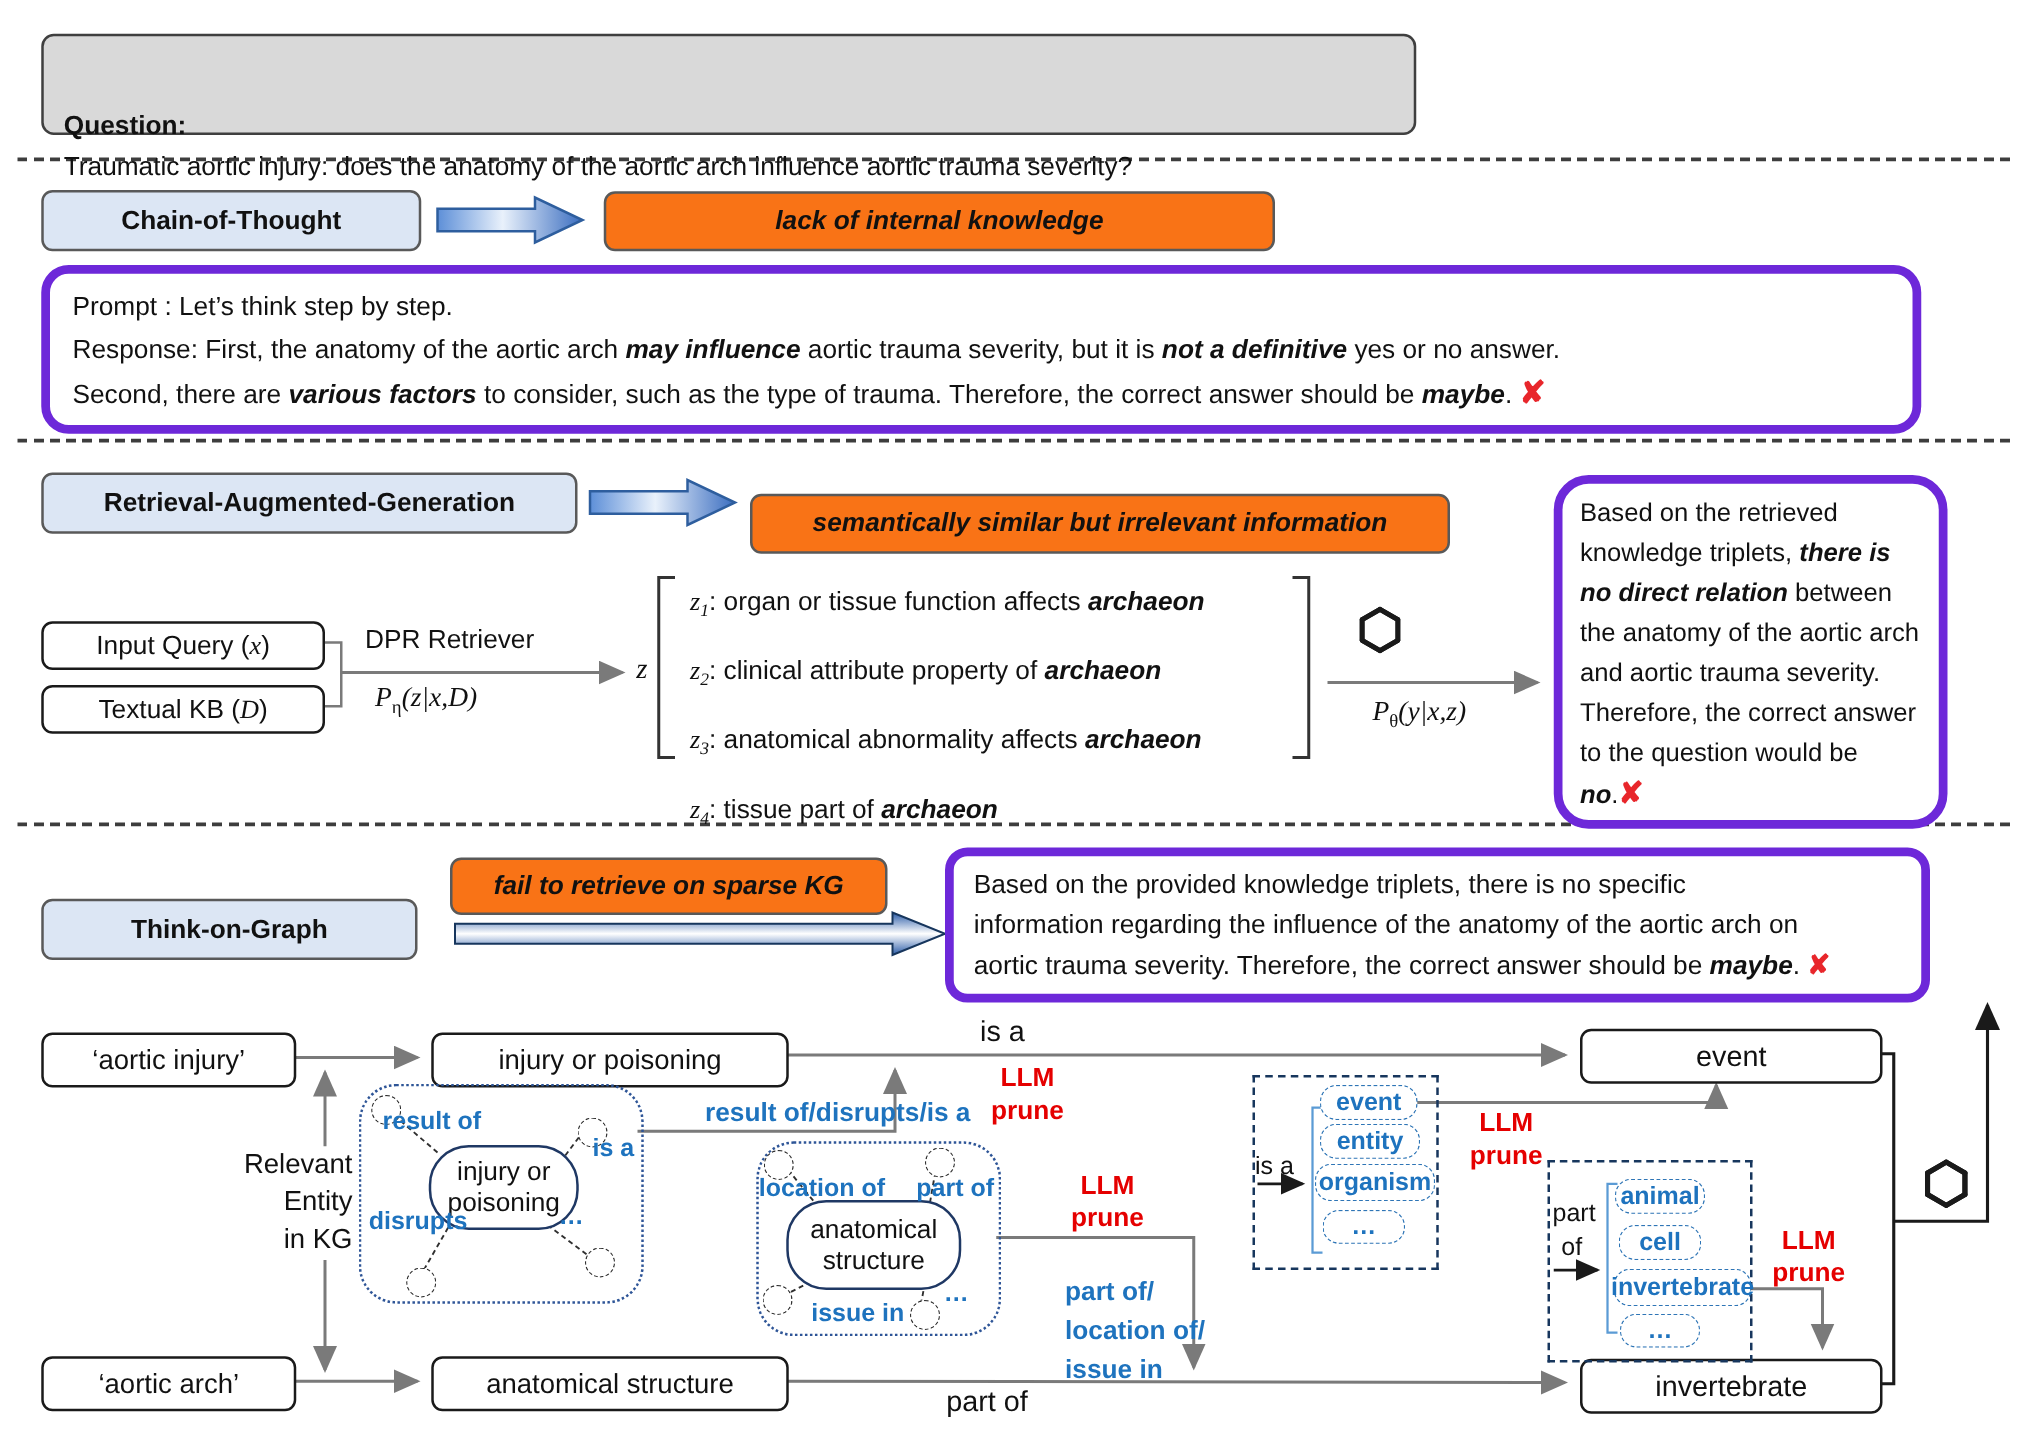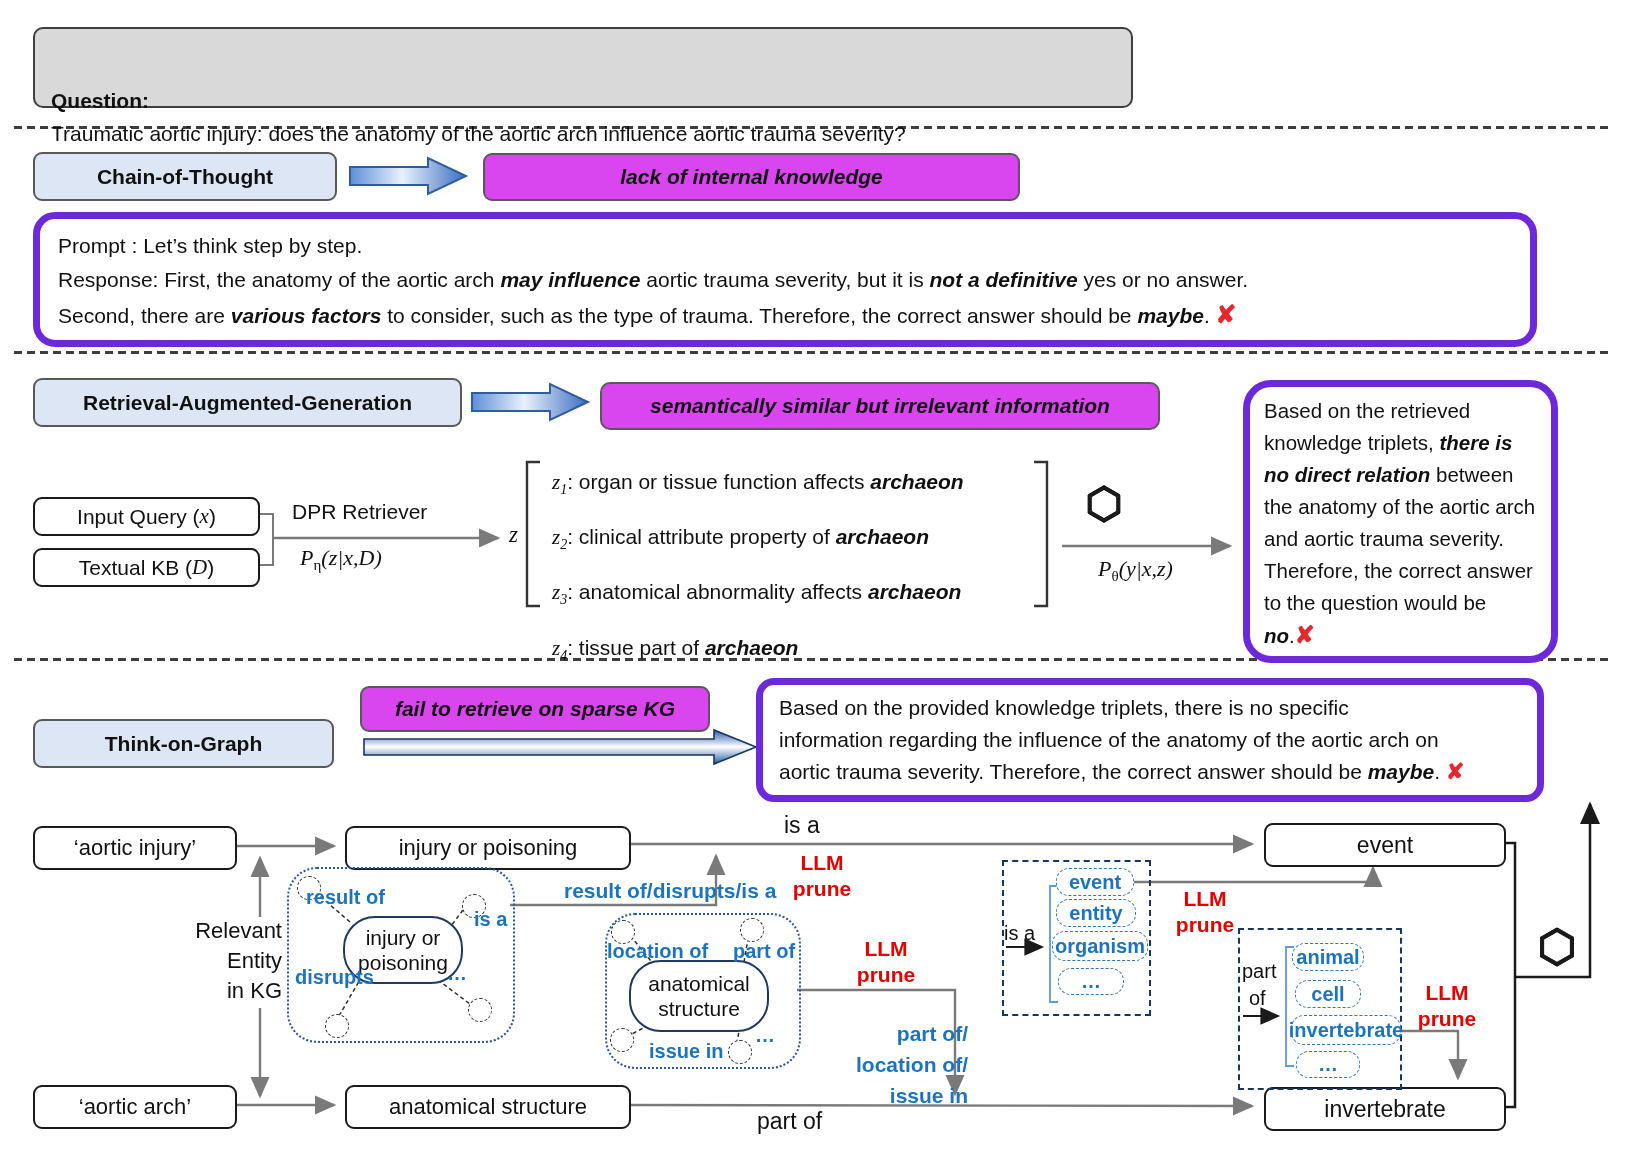--- a/index.html
+++ b/index.html
@@ -5,21 +5,21 @@
   html,body{margin:0;padding:0;background:#ffffff;}
   #canvas{position:relative;width:1626px;height:1154px;background:#fff;
     font-family:"Liberation Sans",sans-serif;color:#111;overflow:hidden;}
   .abs{position:absolute;}
   .sep{height:3px;background:repeating-linear-gradient(90deg,#3d3d3d 0 8px,transparent 8px 13px);}
   .qbox{background:#d9d9d9;border:2.5px solid #3f3f3f;border-radius:10px;padding:8px 16px;
     font-size:21px;line-height:33px;}
   .qbox .t{font-weight:bold;margin-top:47px;}
   .labelbox{background:#dce6f4;border:2.5px solid #595959;border-radius:9px;
     display:flex;align-items:center;justify-content:center;font-weight:bold;font-size:21px;}
-  .issuebox{background:#d946ef;border:2.5px solid #595959;border-radius:9px;
+  .issuebox{background:#f97316;border:2.5px solid #595959;border-radius:9px;
     display:flex;align-items:center;justify-content:center;font-weight:bold;font-style:italic;font-size:21px;}
   .answer{background:#fff;border:7px solid #6d28d9;}
   .bi{font-weight:bold;font-style:italic;}
   .redx{color:#e8262b;font-weight:bold;}
   .nowrap{white-space:nowrap;}
   .kgbox{background:#fff;border:2.3px solid #1a1a1a;border-radius:9px;
     display:flex;align-items:center;justify-content:center;font-size:22px;}
   .sg{border:2.5px dotted #2e5597;border-radius:30px;}
   .sgnode{background:#fff;border:2.2px solid #1f3864;border-radius:32px;
     display:flex;flex-direction:column;align-items:center;justify-content:center;
@@ -126,21 +126,21 @@
     <div class="nowrap"><span>Second, there are </span><span class="bi">various factors</span><span> to consider, such as the type of trauma. Therefore, the correct answer should be </span><span class="bi">maybe</span><span>.</span>
       <span class="redx" style="font-size:25px;">✘</span></div>
   </div>
 
   <div class="abs labelbox" style="left:33px;top:378px;width:425px;height:45px;z-index:2;">
     <span>Retrieval-Augmented-Generation</span>
   </div>
   <svg class="abs" style="left:470px;top:382px;z-index:2;" width="122" height="40">
     <polygon points="2,11 80,11 80,2 118,20 80,38 80,29 2,29" fill="url(#g1)" stroke="#2e5e9e" stroke-width="2"></polygon>
   </svg>
-  <div class="abs issuebox" style="left:600px;top:382px;width:556px;height:44px;z-index:2;border-radius:10px;">
+  <div class="abs issuebox" style="left:600px;top:395px;width:556px;height:44px;z-index:2;">
     <span>semantically similar but irrelevant information</span>
   </div>
 
   <div class="abs kgbox" style="left:33px;top:497px;width:223px;height:35px;font-size:21px;z-index:2;">
     <span>Input Query (</span>
       <span class="math" style="font-size:21px;">x</span>
       <span>)</span>
   </div>
   <div class="abs kgbox" style="left:33px;top:548px;width:223px;height:35px;font-size:21px;z-index:2;">
     <span>Textual KB (</span>
@@ -253,21 +253,21 @@
   <div class="abs dcirc" style="left:728px;top:1040px;z-index:2;"></div>
   <div class="abs rel" style="left:607px;top:940px;font-size:20px;z-index:3;">location of</div>
   <div class="abs rel" style="left:733px;top:940px;font-size:20px;z-index:3;">part of</div>
   <div class="abs rel" style="left:649px;top:1040px;font-size:20px;z-index:3;">issue in</div>
   <div class="abs rel" style="left:755px;top:1024px;font-size:20px;z-index:3;">…</div>
 
   <div class="abs prune" style="left:843px;top:936px;width:86px;z-index:2;">
     <div>LLM</div>
       <div>prune</div>
   </div>
-  <div class="abs rel" style="left:852px;top:1018px;width:116px;text-align:right;line-height:31px;z-index:2;">
+  <div class="abs rel" style="left:852px;top:1018px;width:116px;text-align:left;line-height:31px;z-index:2;">
     <div>part of/</div>
     <div>location of/</div>
     <div>issue in</div>
   </div>
 
   <div class="abs candbox" style="left:1002px;top:860px;width:145px;height:152px;z-index:2;"></div>
   <div class="abs" style="left:1004px;top:922px;font-size:20px;z-index:3;">is a</div>
   <div class="abs pill" style="left:1056px;top:868px;width:76px;height:26px;z-index:3;">event</div>
   <div class="abs pill" style="left:1056px;top:899px;width:78px;height:26px;z-index:3;">entity</div>
   <div class="abs pill" style="left:1052px;top:931px;width:94px;height:28px;z-index:3;">organism</div>

